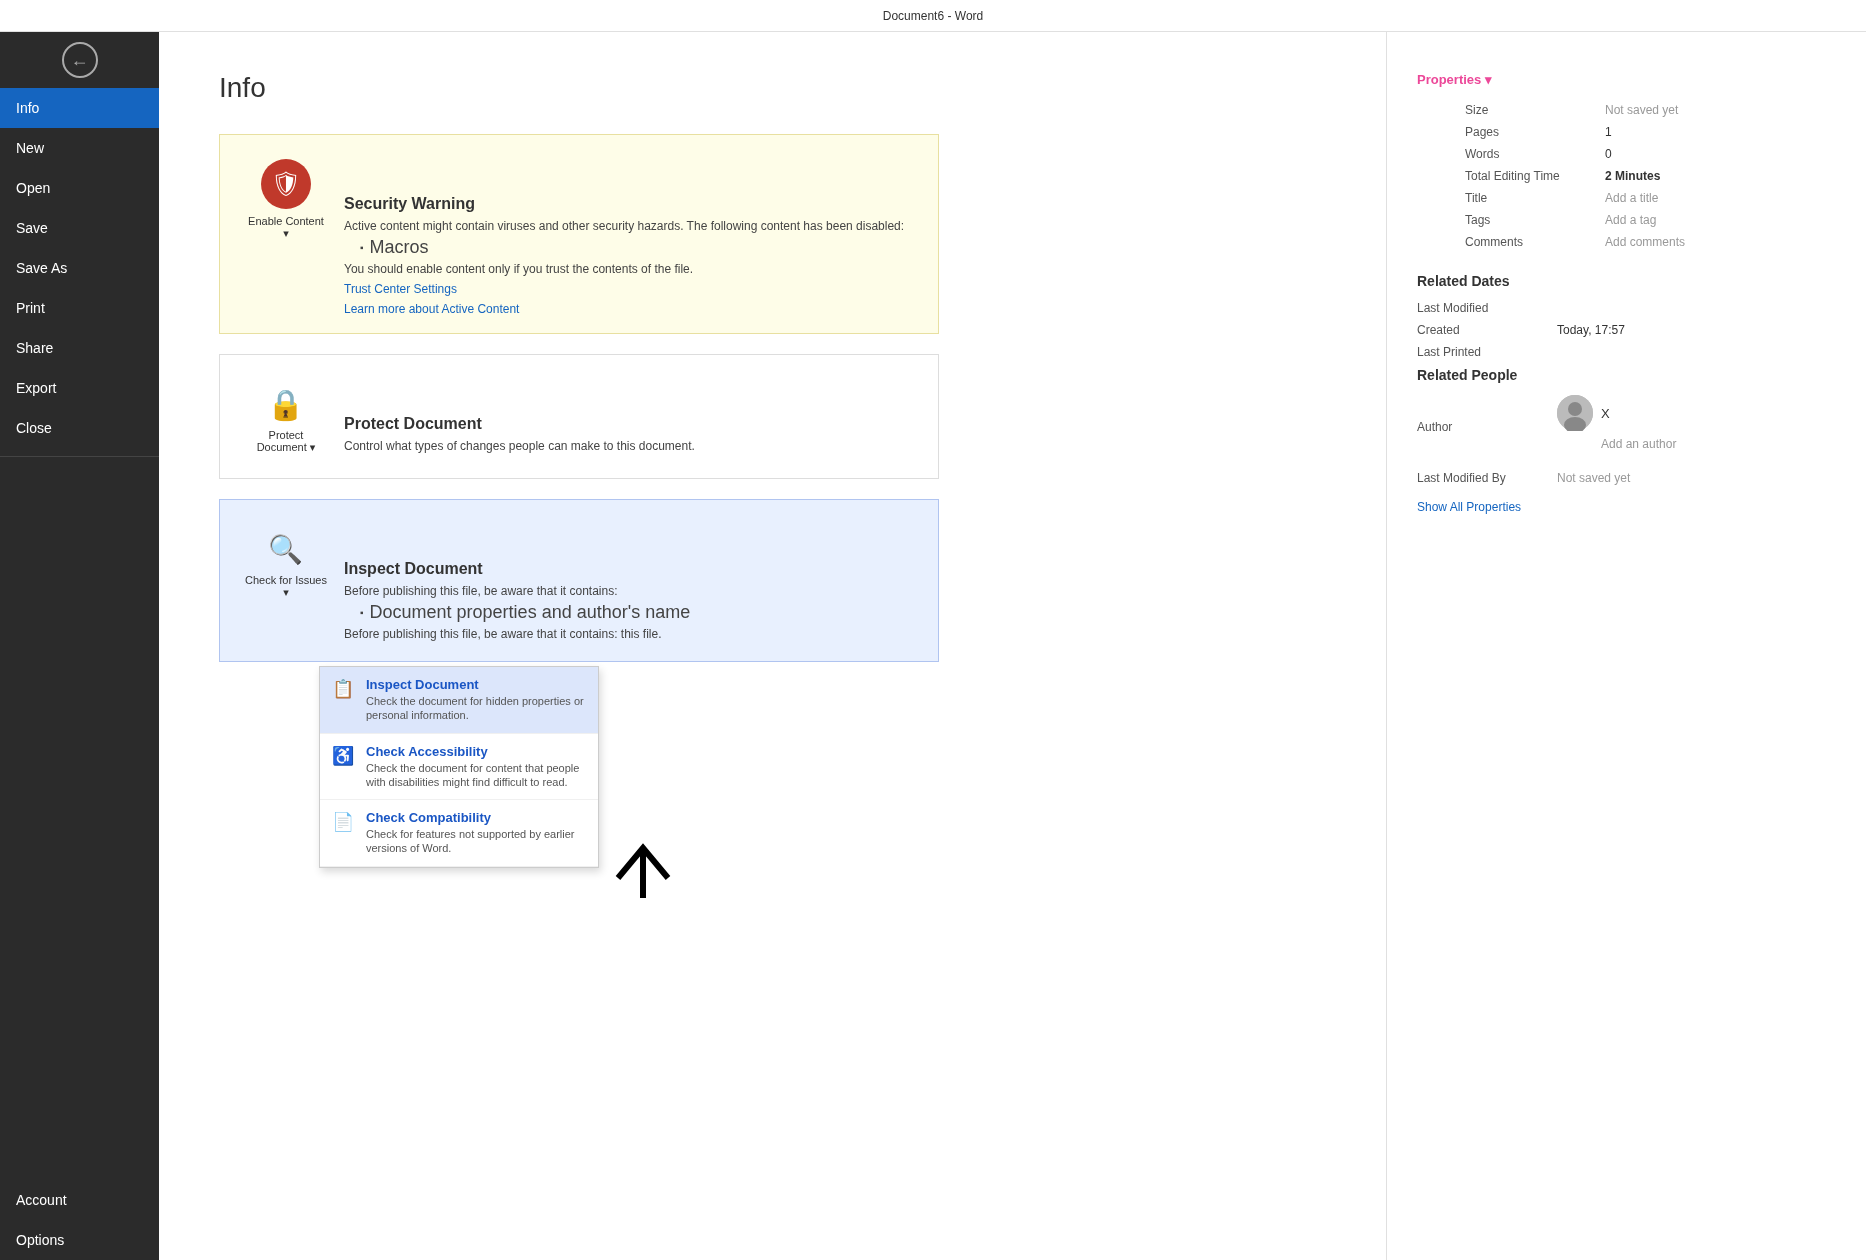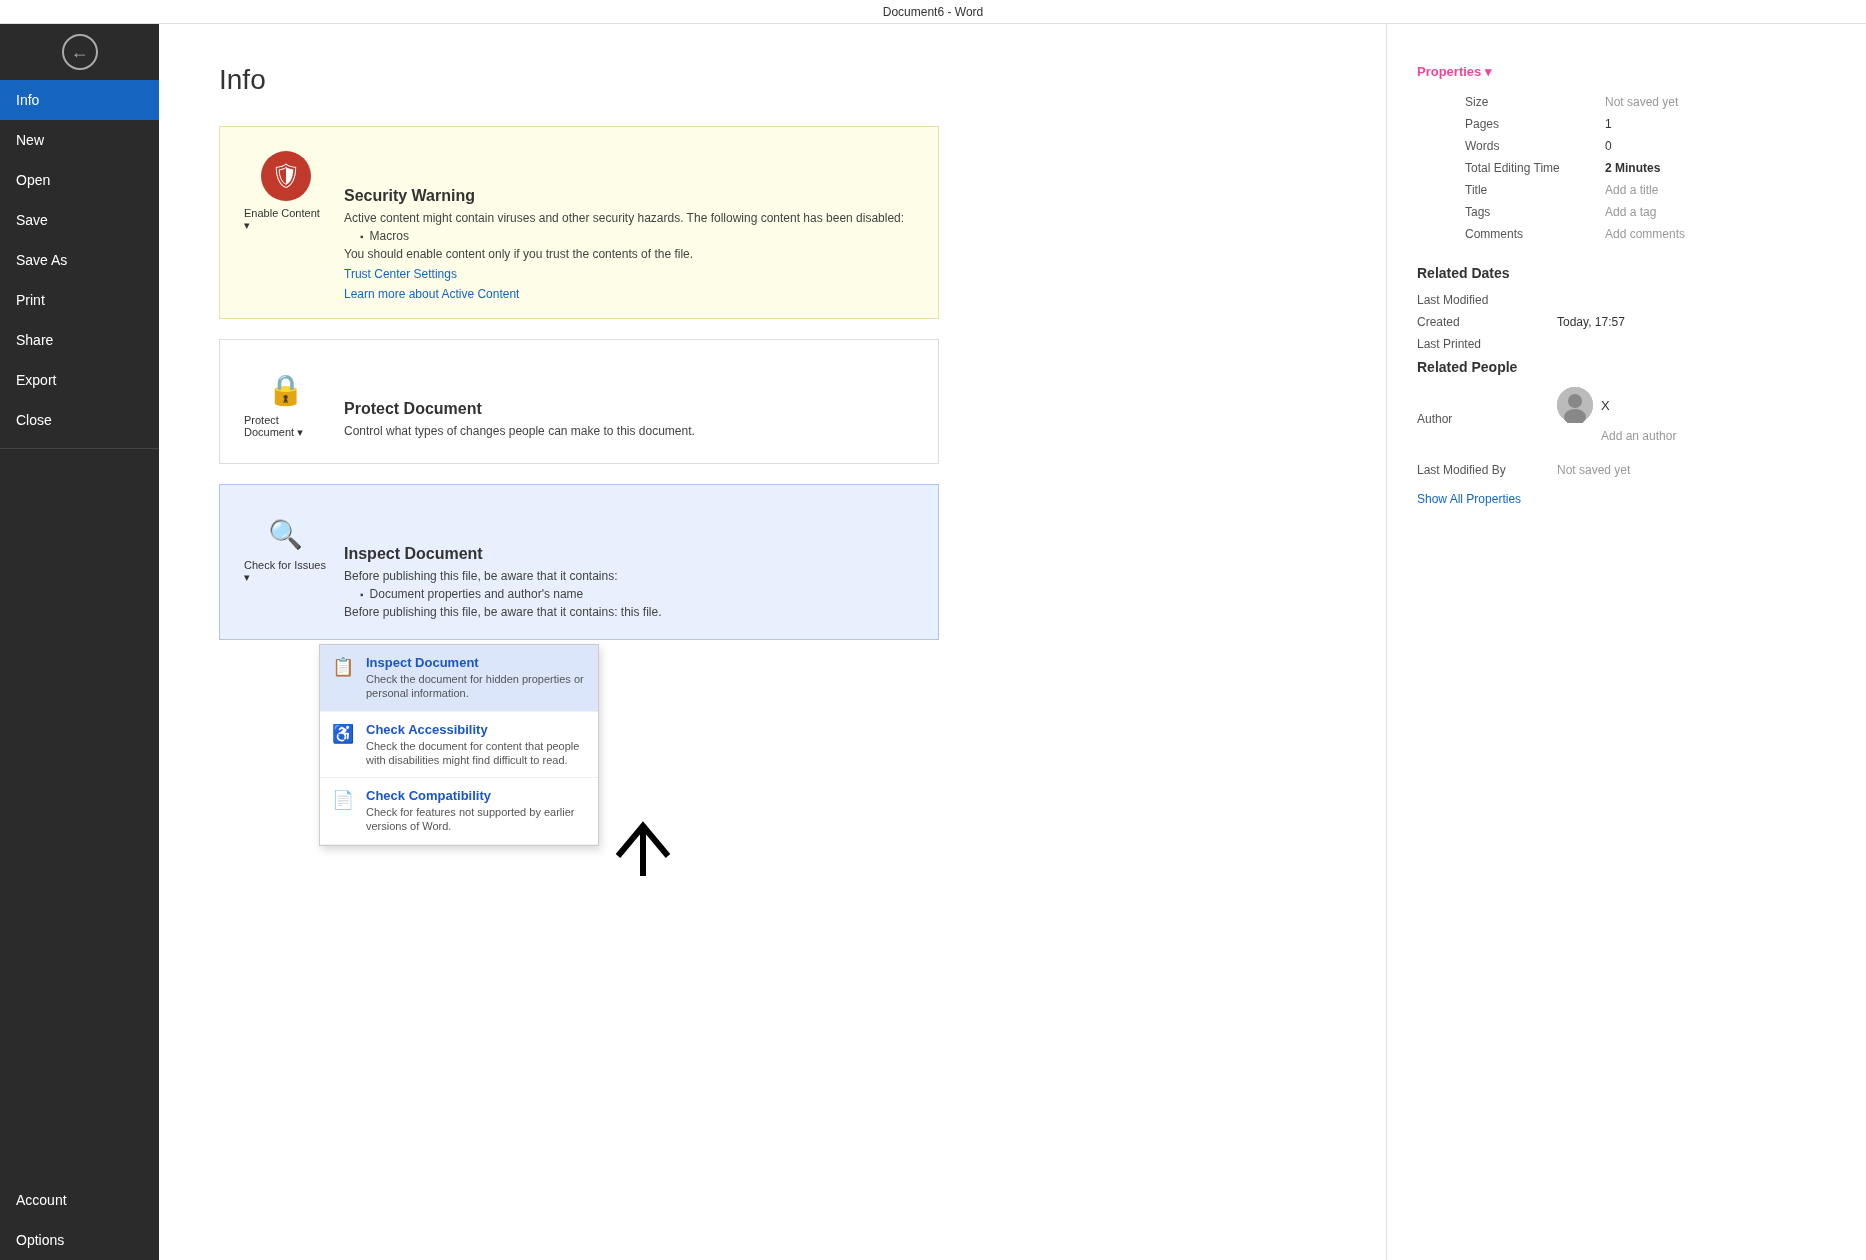--- a/index.html
+++ b/index.html
@@ -1,20 +1,20 @@
 <!DOCTYPE html>
 <html><head>
   <meta charset="utf-8">
   <style>
     * { margin: 0; padding: 0; box-sizing: border-box; }
     body { font-family: 'Segoe UI', Arial, sans-serif; background: #fff; display: flex; flex-direction: column; height: 1260px; width: 1866px; overflow: hidden; }
 
     
     .title-bar {
-      height: 24px;
+      height: 32px;
       background: #fff;
       display: flex;
       align-items: center;
       justify-content: center;
       border-bottom: 1px solid #e0e0e0;
       font-size: 12px;
       color: #333;
     }
 
     .main-layout {
@@ -120,20 +120,21 @@
       display: flex;
       align-items: center;
       justify-content: center;
       color: white;
       font-size: 24px;
       margin-bottom: 6px;
     }
 
     .card-icon-area .icon-label {
       font-size: 11px;
+      text-align: center;
       color: #333;
     }
 
     .card-content {
       flex: 1;
       padding-left: 8px;
       margin-top: 44px;
     }
 
     .card-content h3 {
@@ -143,21 +144,21 @@
       margin-bottom: 6px;
     }
 
     .card-content p {
       font-size: 12px;
       color: #444;
       margin-bottom: 4px;
     }
 
     .card-content .bullet-item {
-      font-size: 12px;
+      font-size: 18px;
       color: #444;
       margin-left: 16px;
       margin-bottom: 4px;
       list-style: none;
       display: flex;
       align-items: center;
       gap: 6px;
     }
 
     .card-content .bullet-item::before {

